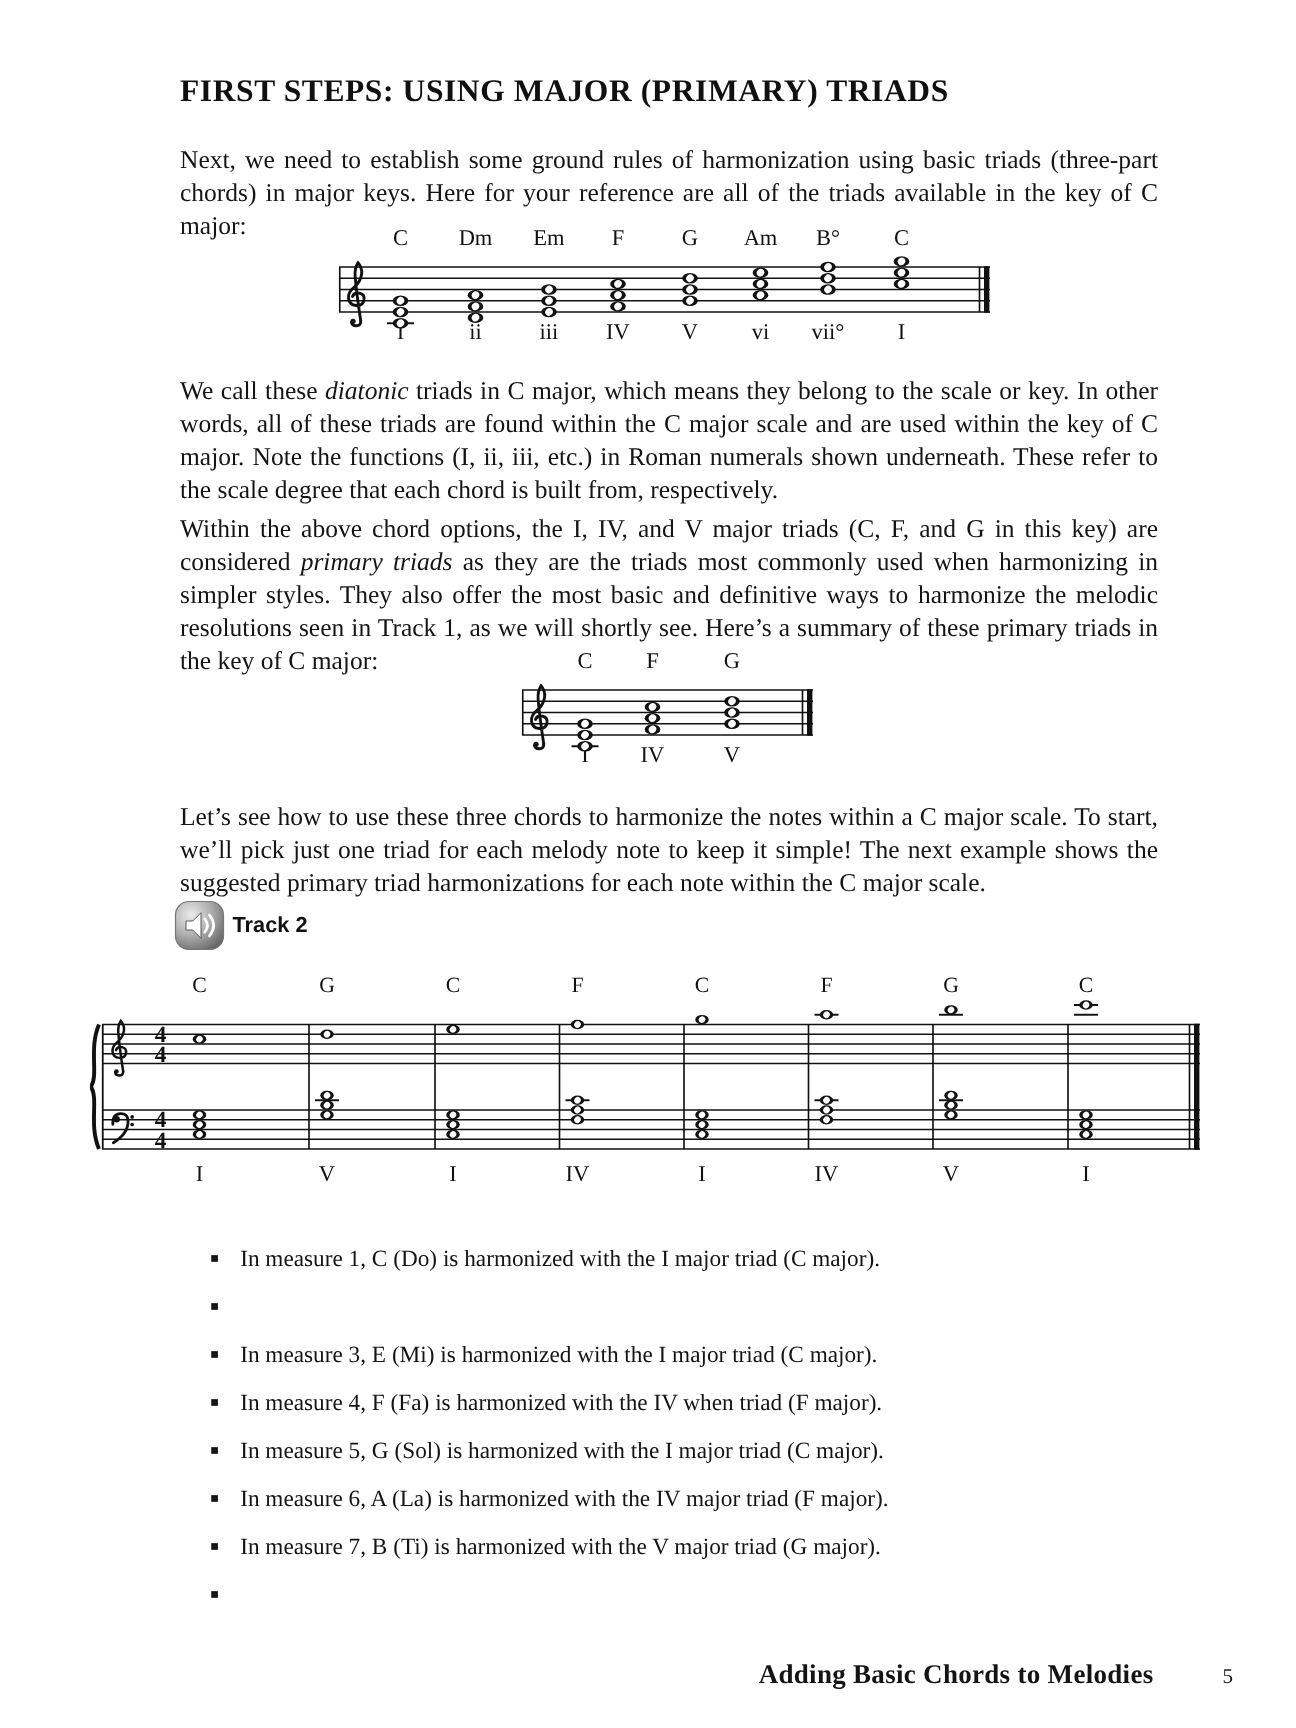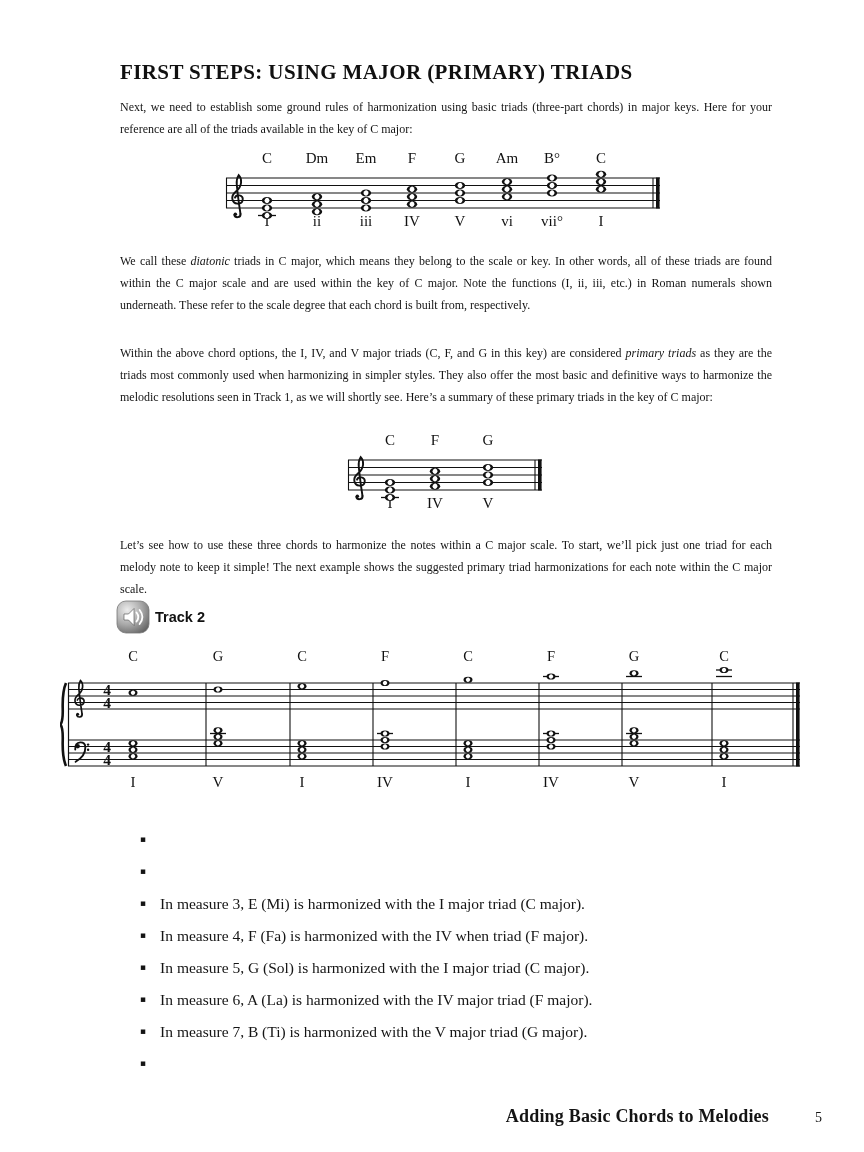--- a/index.html
+++ b/index.html
@@ -1,20 +1,20 @@
 <!DOCTYPE html>
 <html><head>
 <meta charset="utf-8">
 <style>
   html,body{margin:0;padding:0;background:#e9e9e9;}
   .page{position:relative;width:864px;height:1152px;background:#ffffff;margin:0 auto;
         font-family:"Liberation Serif",serif;color:#141414;overflow:hidden;}
-  h1.title{position:absolute;left:120px;top:60px;margin:0;font-size:21px;font-weight:800;
+  h1.title{position:absolute;left:120px;top:48px;margin:0;font-size:21px;font-weight:800;
         letter-spacing:.4px;color:#101010;}
-  .para{position:absolute;left:120px;width:652px;margin:0;font-size:12px;line-height:22px;
+  .para{position:absolute;left:120px;width:652px;margin:0;font-size:17px;line-height:22px;
         text-align:justify;}
   .p1{top:96px;}
   .p2{top:250px;}
   .p3{top:342px;}
   .p4{top:534px;}
   .intro{top:796px;text-align:left;}
   em{font-style:italic;}
   #staff-diatonic{position:absolute;left:222px;top:146px;}
   #staff-primary{position:absolute;left:344px;top:428px;}
   #staff-grand{position:absolute;left:60px;top:644px;}
@@ -452,20 +452,21 @@
           <ellipse cx="664" cy="99.25" rx="4.5" ry="3.1" fill="#111"></ellipse>
           <ellipse cx="664" cy="99.25" rx="2.25" ry="2.108" fill="#fff" transform="rotate(-45 664 99.25)"></ellipse>
         </g>
       </g>
     </svg>
 
 
   <div class="bullets">
     <div class="bullet-row">
         <span class="bullet-glyph">▪</span>
+        <span>In measure 1, C (Do) is harmonized with the I major triad (C major).</span>
       </div>
     <div class="bullet-row">
         <span class="bullet-glyph">▪</span>
       </div>
     <div class="bullet-row">
         <span class="bullet-glyph">▪</span>
         <span>In measure 3, E (Mi) is harmonized with the I major triad (C major).</span>
       </div>
     <div class="bullet-row">
         <span class="bullet-glyph">▪</span>

